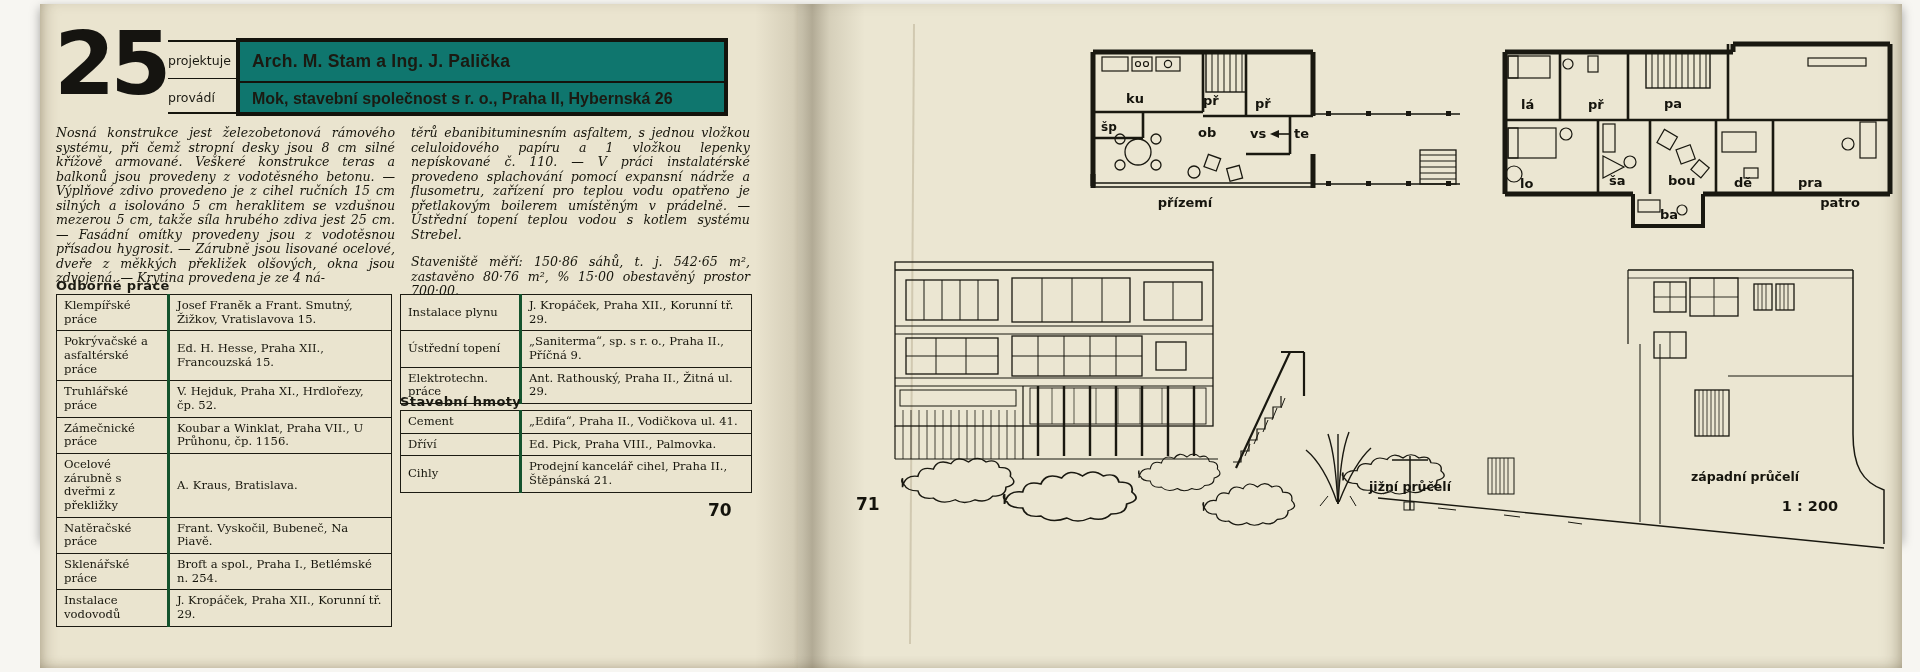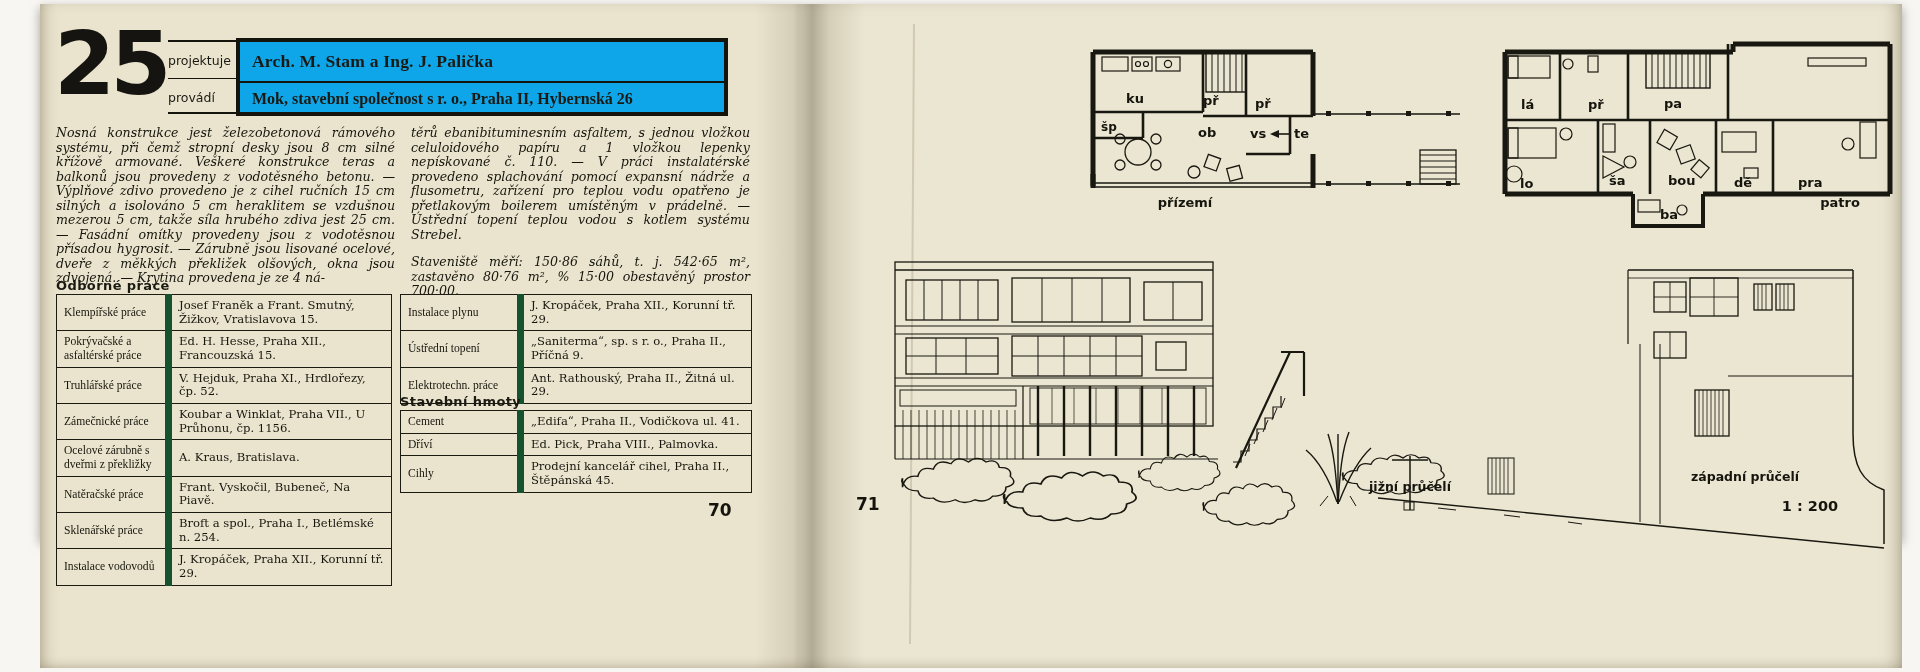--- a/index.html
+++ b/index.html
@@ -7,32 +7,32 @@
   .book{position:absolute;left:40px;top:4px;width:1862px;height:536px;box-shadow:0 4px 10px rgba(0,0,0,.35);}
   .page{position:absolute;top:0;height:664px;background:#eae4cf;color:#1b1a12;}
   .page-left{left:0;width:758px;box-shadow:inset 10px 0 18px -10px rgba(70,55,25,.45), inset 0 -8px 14px -10px rgba(70,55,25,.35);}
   .page-right{left:758px;width:1104px;background:#ebe6d2;box-shadow:inset -12px 0 20px -12px rgba(70,55,25,.5), inset 0 -8px 14px -10px rgba(70,55,25,.3);}
   .gutter{position:absolute;left:715px;top:0;width:110px;height:664px;pointer-events:none;
     background:linear-gradient(90deg, rgba(60,45,15,0) 0%, rgba(60,45,15,.12) 35%, rgba(45,32,8,.30) 52%, rgba(60,45,15,.12) 68%, rgba(60,45,15,0) 100%);}
   .bignum{position:absolute;left:14px;top:20px;font-family:"DejaVu Sans",sans-serif;font-weight:800;font-size:88px;line-height:.92;letter-spacing:-5px;color:#151410;}
   .roles{position:absolute;left:128px;top:36px;width:68px;height:74px;border-top:2px solid #16150d;border-bottom:2px solid #16150d;font-family:"DejaVu Sans",sans-serif;font-size:12.5px;}
   .roles .role{height:37px;display:flex;align-items:center;}
   .roles .role:first-child{border-bottom:1.5px solid #16150d;}
-  .titlebox{position:absolute;left:196px;top:34px;width:492px;height:78px;border:4px solid #14130c;background:#0ea5e9;font-family:Liberation Serif, serif;}
+  .titlebox{position:absolute;left:196px;top:34px;width:492px;height:78px;border:4px solid #14130c;background:#0f766e;font-family:Liberation Sans, sans-serif;}
   .titlebox .t1{height:41px;border-bottom:2.5px solid #14130c;display:flex;align-items:center;padding:0 12px;font-weight:bold;font-size:17.5px;letter-spacing:.2px;}
   .titlebox .t2{height:29px;display:flex;align-items:center;padding:16px 12px;font-weight:bold;font-size:16px;}
   .bodycols{position:absolute;left:16px;top:122px;width:694px;display:flex;gap:16px;}
   .bcol{width:339px;font-family:"DejaVu Serif",serif;font-style:italic;font-size:12.6px;line-height:14.5px;text-align:justify;color:#16150c;}
   .bcol p{margin:0;}
   .bcol p.p2{margin-top:13px;}
   .sechead{position:absolute;font-family:"DejaVu Sans",sans-serif;font-weight:bold;font-size:13px;letter-spacing:.4px;}
   .dtable{position:absolute;border-collapse:collapse;font-family:"DejaVu Serif",serif;font-size:11.6px;line-height:1.18;color:#17160d;border:1.4px solid #1c1b12;}
   .dtable td{border-top:1.1px solid #1c1b12;padding:4px 7px;vertical-align:middle;}
   .dtable tr:first-child td{border-top:none;}
-  .dtable td.lbl{border-right:7px solid #14532d;font-family:Liberation Serif, serif;}
+  .dtable td.lbl{border-right:3px solid #14532d;}
   .tleft td.lbl{width:112px;}
   .tright td.lbl{width:120px;}
   .pageno{position:absolute;font-family:"DejaVu Sans",sans-serif;font-weight:800;font-size:17px;color:#14130c;}
   svg.art{position:absolute;left:0;top:0;}
   svg text{font-family:"DejaVu Sans",sans-serif;font-weight:bold;fill:#15140d;}
 </style>
 </head>
 <body>
 
 <div class="book">
@@ -122,21 +122,21 @@
       <tr>
             <td class="lbl">Cement</td>
             <td>„Edifa“, Praha II., Vodičkova ul. 41.</td>
           </tr>
       <tr>
             <td class="lbl">Dříví</td>
             <td>Ed. Pick, Praha VIII., Palmovka.</td>
           </tr>
       <tr>
             <td class="lbl">Cihly</td>
-            <td>Prodejní kancelář cihel, Praha II., Štěpánská 45.</td>
+            <td>Prodejní kancelář cihel, Praha II., Štěpánská 21.</td>
           </tr>
     </tbody>
       </table>
 
     <div class="pageno" style="left:668px;top:496px">70</div>
   </div>
 
   <div class="page page-right">
 
     <div class="pageno" style="left:58px;top:490px">71</div>

